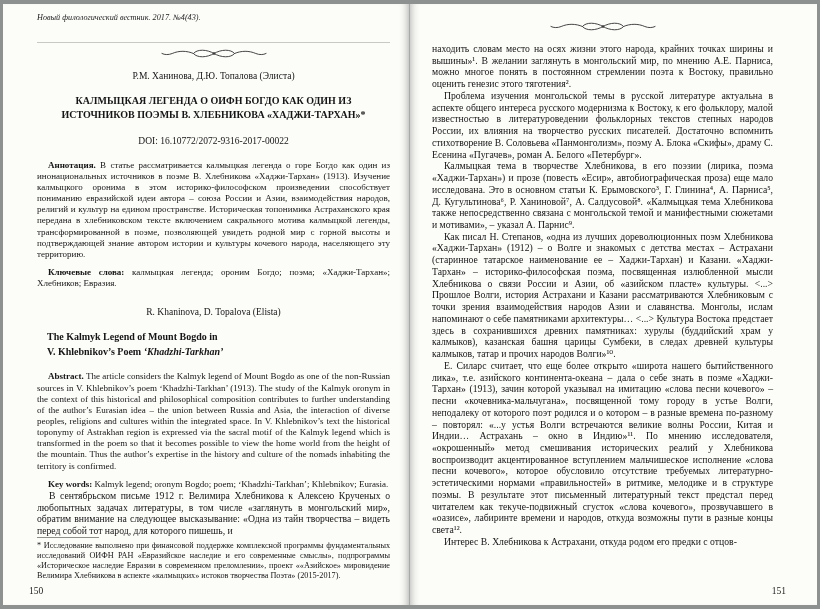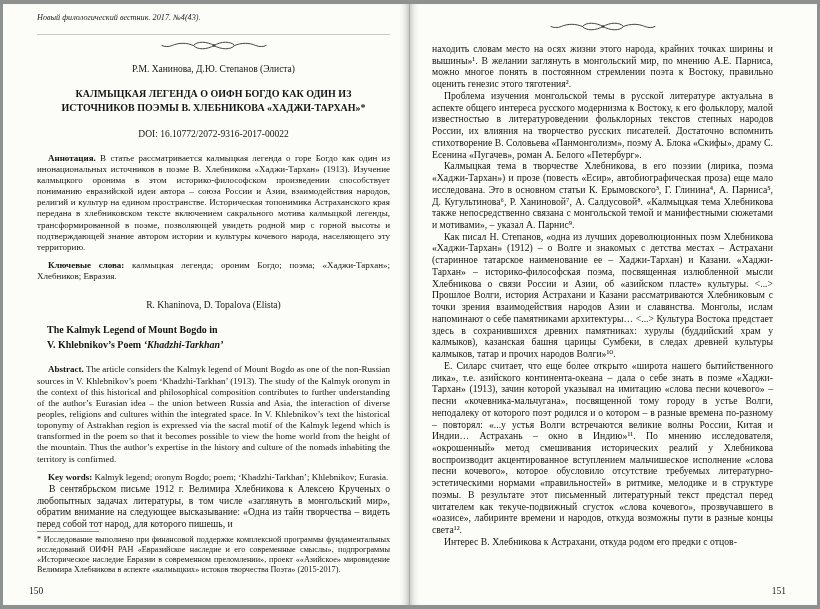--- a/index.html
+++ b/index.html
@@ -21,21 +21,21 @@
     padding:9px 19px 30px 34px;
     border-right:1px solid #a7aba8;
     box-shadow: inset -8px 0 10px -8px rgba(30,30,30,.45);
   }
   .page-right {
     padding:9px 44px 30px 22px;
     box-shadow: inset 8px 0 10px -8px rgba(30,30,30,.40);
   }
   .running-head {
     font-style:italic; font-size:8.2px; line-height:1.3; color:#222;
-    border-bottom:1px solid #c9c9c4; padding-bottom:10px; margin-bottom:3px;
+    border-bottom:1px solid #c9c9c4; padding-bottom:18px; margin-bottom:3px;
   }
   .ornament { text-align:center; margin:2px 0 7px; height:12px; line-height:0; }
   .page-right .ornament { margin-top:8px; margin-bottom:10px; }
   .authors { font-size:9.5px; text-align:center; margin:5px 0 13px; }
   .title-ru {
     font-size:10px; font-weight:bold; text-align:center;
     line-height:1.45; margin:0 10px 13px;
   }
   .doi { font-size:9.5px; text-align:center; margin-bottom:14px; }
   .small-par {
@@ -78,21 +78,21 @@
         <g fill="none" stroke="#3c3c3c" stroke-width="1.3" stroke-linecap="round">
           <path d="M75 7 C65 1 52 1 47 7 C52 13 65 13 75 7 Z"></path>
           <path d="M75 7 C85 1 98 1 103 7 C98 13 85 13 75 7 Z"></path>
           <path d="M47 7 C38 3 27 3 18 7 C13 9 8 9 4 7"></path>
           <path d="M103 7 C112 3 123 3 132 7 C137 9 142 9 146 7"></path>
         </g>
         <circle cx="75" cy="7" r="1.8" fill="#3c3c3c"></circle>
       </svg>
     </div>
 
-    <p class="authors">Р.М. Ханинова, Д.Ю. Степанов (Элиста)</p>
+    <p class="authors">Р.М. Ханинова, Д.Ю. Топалова (Элиста)</p>
 
     <h1 class="title-ru">КАЛМЫЦКАЯ ЛЕГЕНДА О ОИФН БОГДО КАК ОДИН ИЗ ИСТОЧНИКОВ ПОЭМЫ В. ХЛЕБНИКОВА «ХАДЖИ-ТАРХАН»*</h1>
 
     <p class="doi">DOI: 16.10772/2072-9316-2017-00022</p>
 
     <p class="small-par abstract"><b class="lead">Аннотация.</b><span> В статье рассматривается калмыцкая легенда о горе Богдо как один из инонациональных источников в поэме В. Хлебникова «Хаджи-Тархан» (1913). Изучение калмыцкого оронима в этом историко-философском произведении способствует пониманию евразийской идеи автора – союза России и Азии, взаимодействия народов, религий и культур на едином пространстве. Историческая топонимика Астраханского края передана в хлебниковском тексте включением сакрального мотива калмыцкой легенды, трансформированной в поэме, позволяющей увидеть родной мир с горной высоты и подтверждающей знание автором истории и культуры кочевого народа, населяющего эту территорию.</span></p>
 
     <p class="small-par keywords"><b class="lead">Ключевые слова:</b><span> калмыцкая легенда; ороним Богдо; поэма; «Хаджи-Тархан»; Хлебников; Евразия.</span></p>
 
     <p class="authors">R. Khaninova, D. Topalova (Elista)</p>

